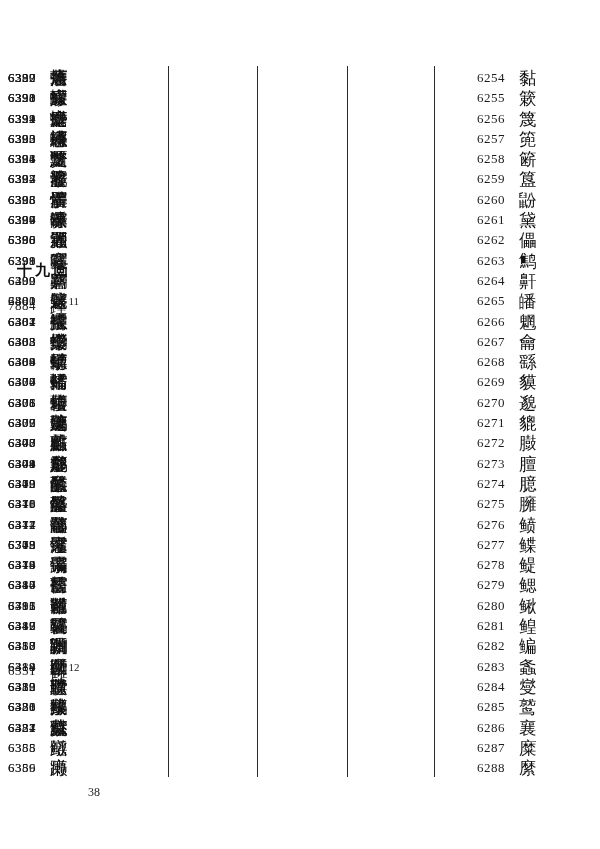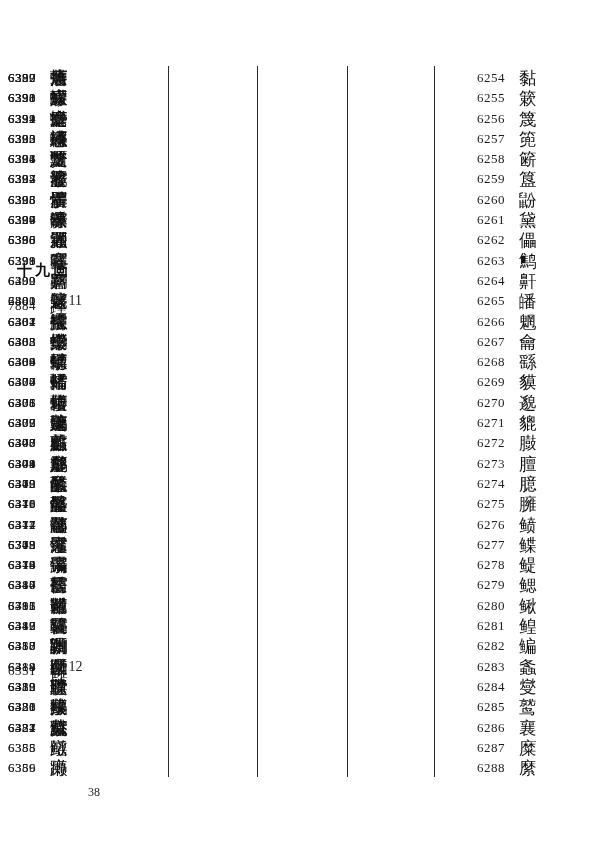--- a/index.html
+++ b/index.html
@@ -23,21 +23,21 @@
   .num{
     display:inline-block;width:34px;font-size:13px;letter-spacing:0.5px;
     color:#1c1c1c;vertical-align:middle;
   }
   .chr{
     display:inline-block;margin-left:8px;font-size:17.5px;line-height:20.3px;
     color:#111;vertical-align:middle;
     font-family:"DejaVu Serif","Liberation Serif",serif;
   }
   .fnref{
-    font-size:14px;vertical-align:super;letter-spacing:0;margin-left:1px;color:#222;
+    font-size:11px;vertical-align:super;letter-spacing:0;margin-left:1px;color:#222;
   }
   .sec-header{
     height:40.6px;display:flex;align-items:center;justify-content:center;
     font-size:15px;font-weight:700;letter-spacing:3px;color:#111;
     font-family:"DejaVu Serif","Liberation Serif",serif;
   }
   .vrule{
     position:absolute;top:66px;height:711px;width:1px;background:#2a2a2a;
   }
   .vrule.r1{left:168px;}

